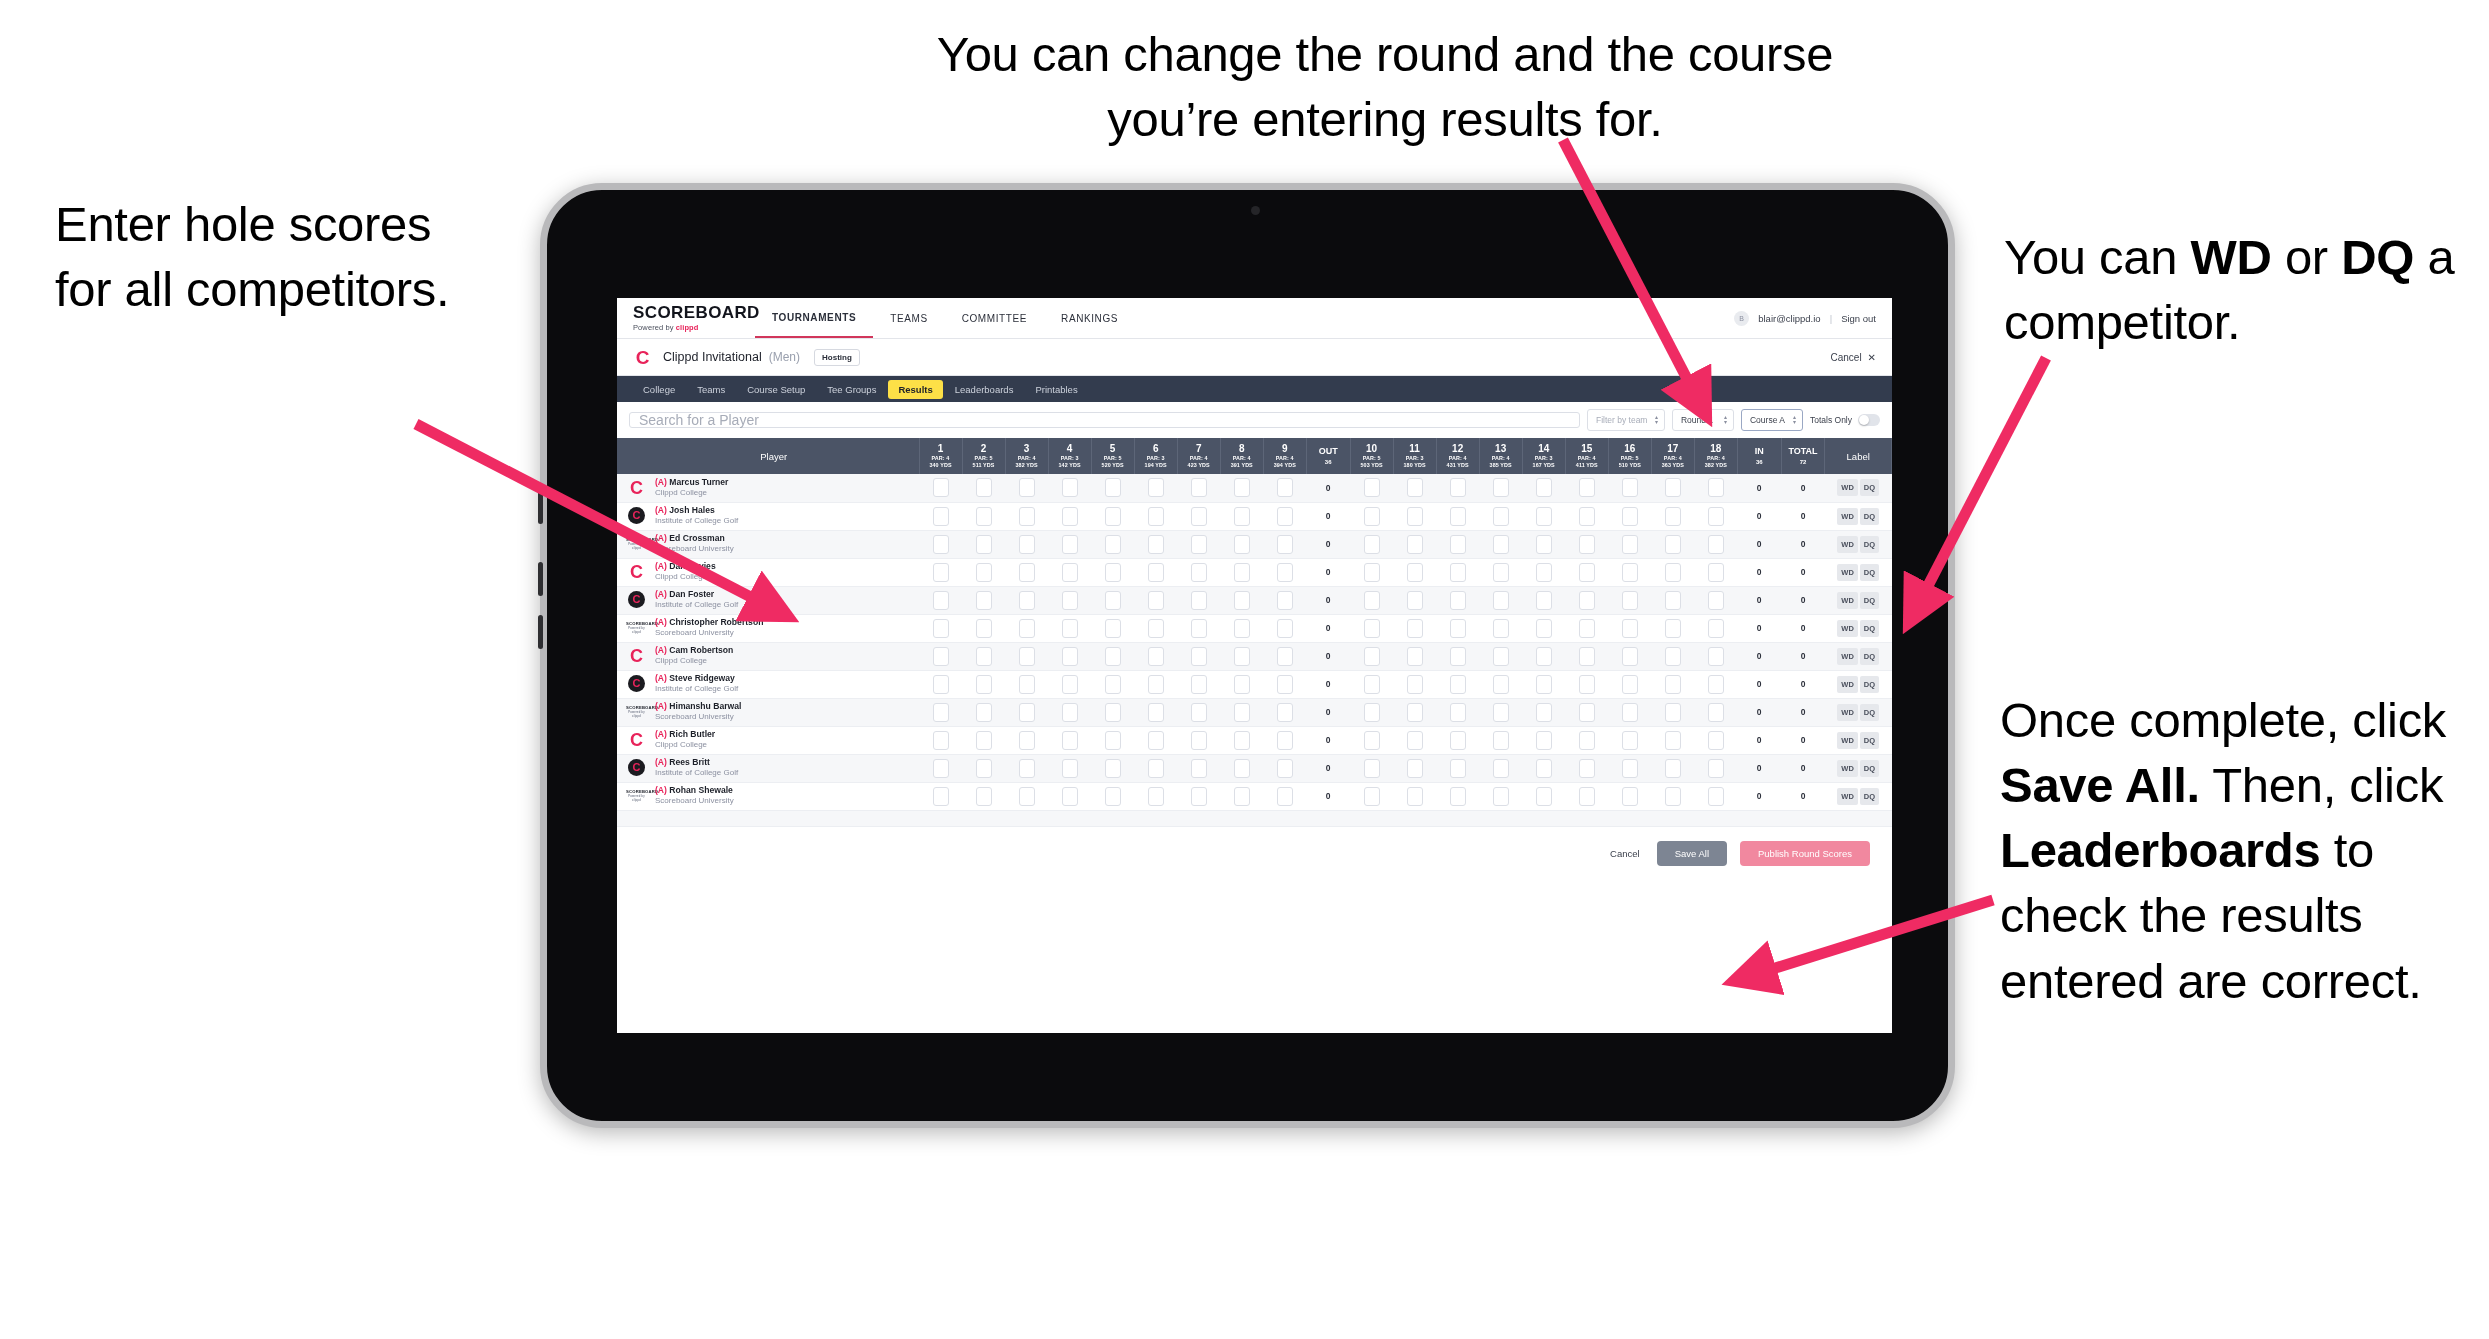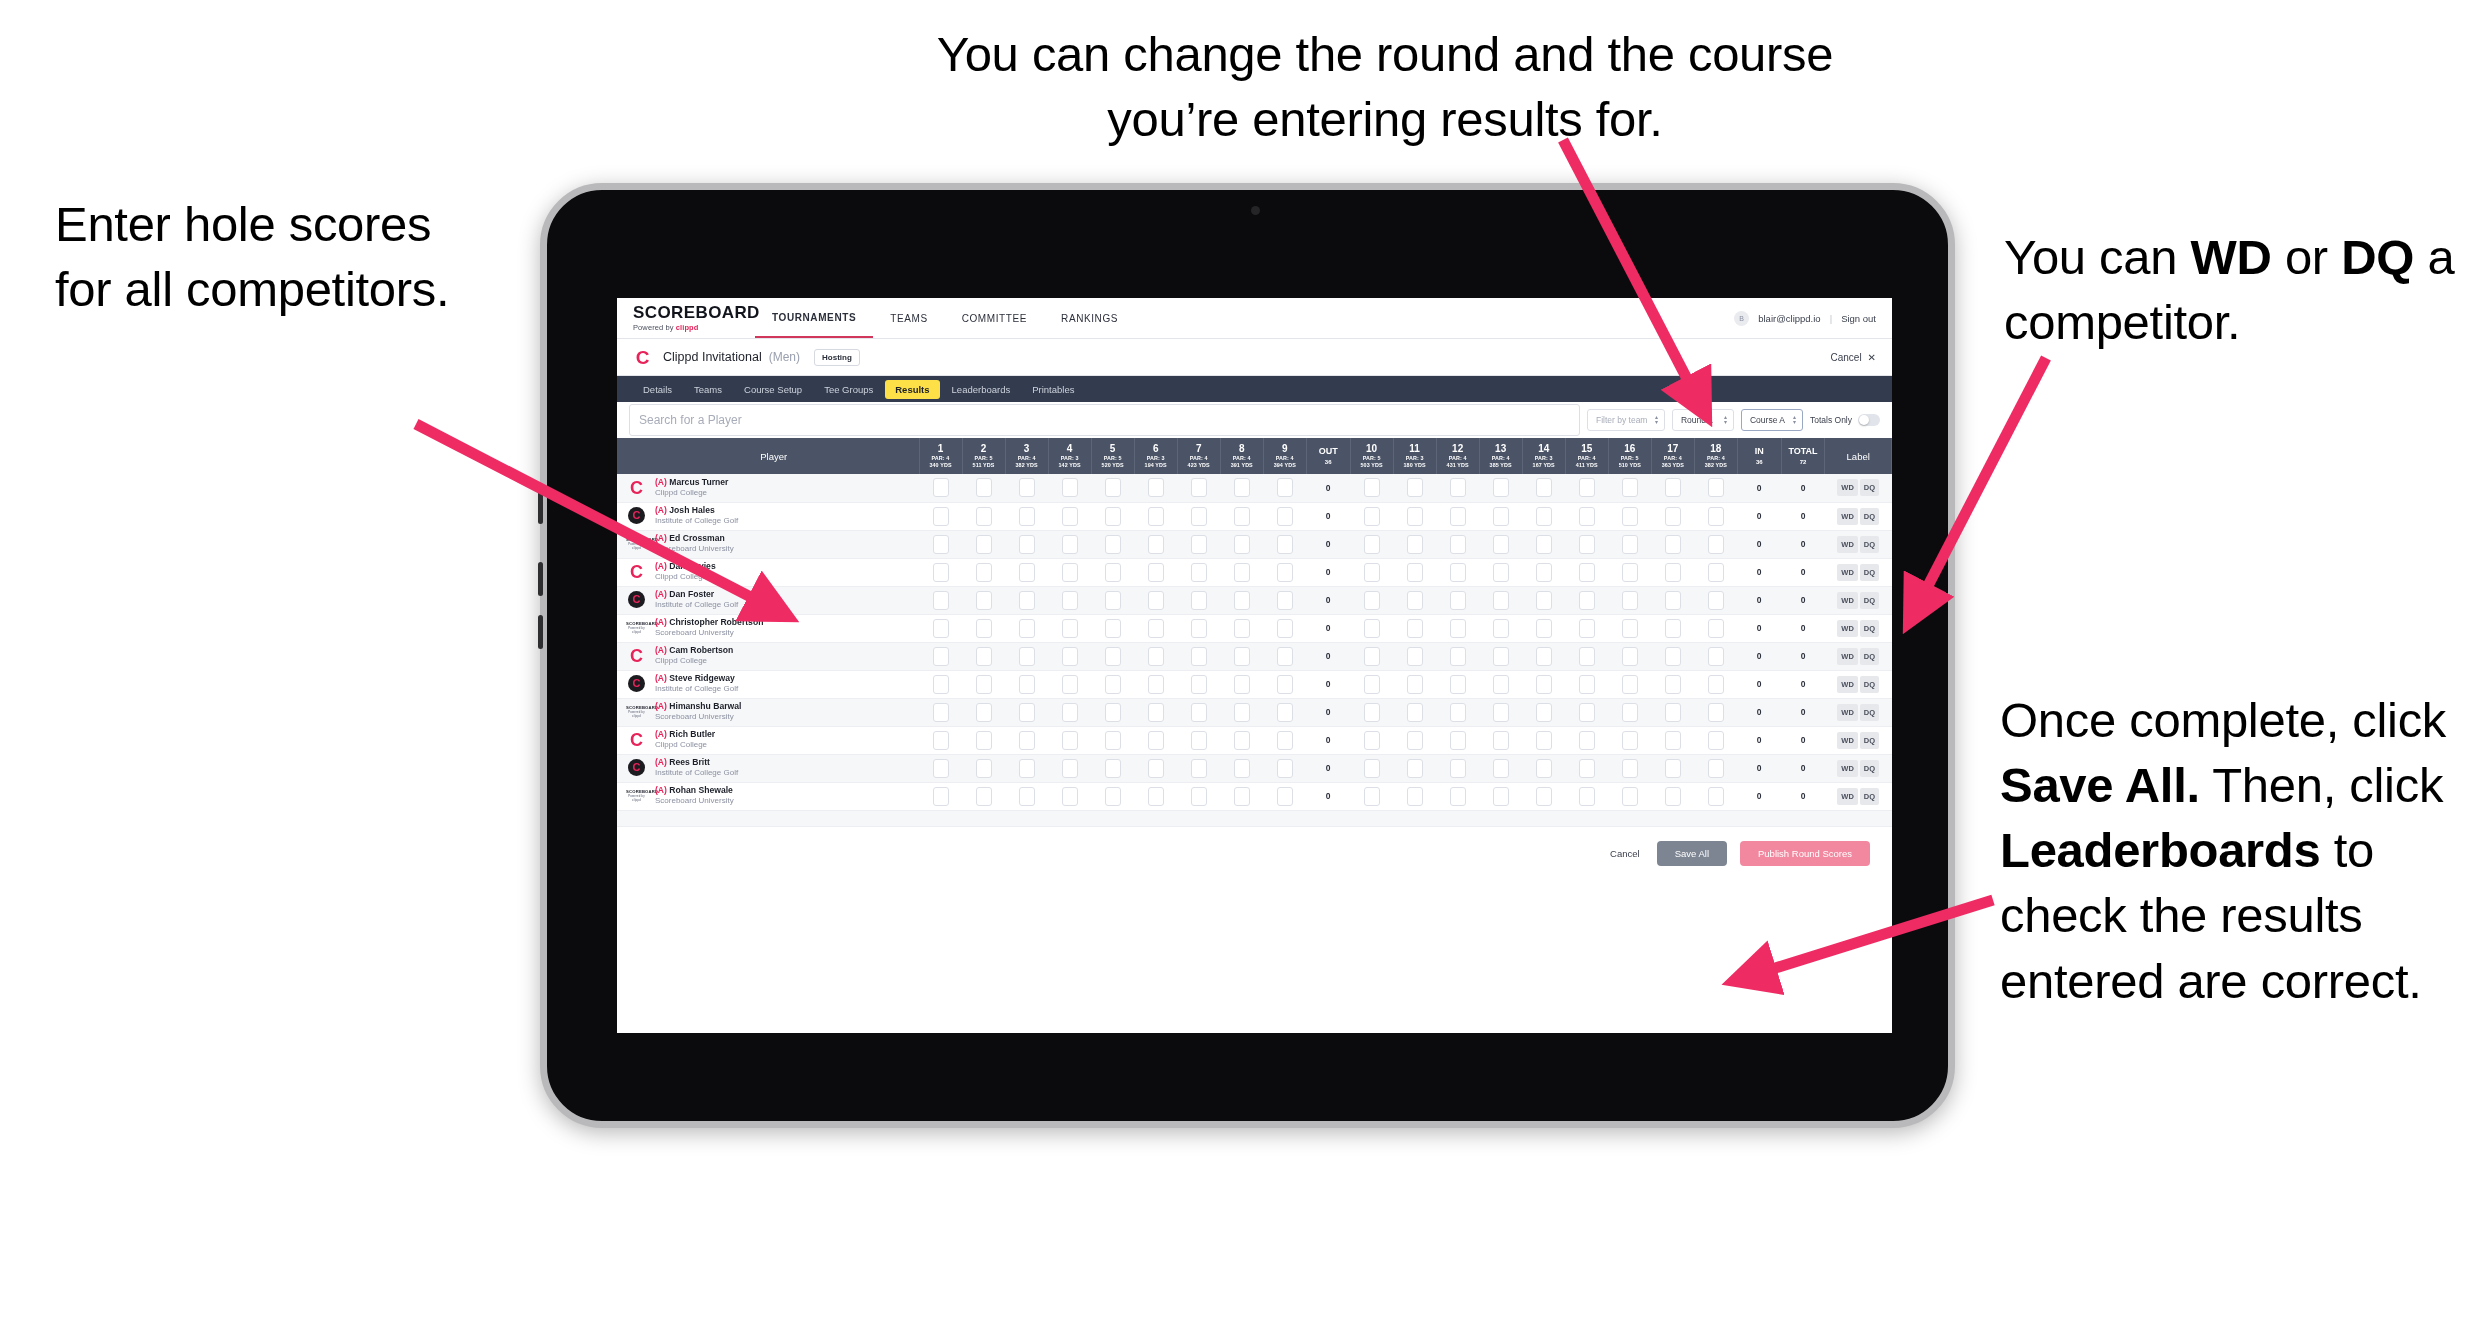--- a/index.html
+++ b/index.html
@@ -108,23 +108,23 @@
     font-size: 9.5px; color: #cdd2dc; padding: 4px 10px; border-radius: 3px; cursor: pointer;
   }
   .stab.active { background: #fde047; color: #1d2029; font-weight: 600; }
 
   
   #filterbar {
     height: 36px; background: #fff; display: flex; align-items: center;
     padding: 0 12px; gap: 7px;
   }
   #searchbox {
-    flex: 1; height: 32px; border: 1px solid #dcdfe6; border-radius: 3px;
+    flex: 1; height: 16px; border: 1px solid #dcdfe6; border-radius: 3px;
     display: flex; align-items: center; padding: 0 9px;
-    font-size: 12px; color: #a7acb8;
+    font-size: 14px; color: #a7acb8;
   }
   .selbox {
     height: 22px; border: 1px solid #dcdfe6; border-radius: 3px;
     display: flex; align-items: center; justify-content: space-between;
     padding: 0 6px 0 8px; font-size: 8.5px; color: #3c414d; cursor: pointer; 
   }
   #sel-team { width: 78px; color: #a7acb8; }
   #sel-round { width: 62px; }
   #sel-course { width: 62px; border-color: #9aa8c4; }
   .spin { display: flex; flex-direction: column; gap: 1px; color: #8b90a0; font-size: 6px; line-height: 0.8; }
@@ -249,21 +249,21 @@
         <div id="tname">Clippd Invitational</div>
         <div id="tgender">(Men)</div>
         <div id="thost">Hosting</div>
         <div id="tcancel">
           <span>Cancel</span>
           <span>✕</span>
         </div>
       </div>
 
       <div id="subnav">
-        <div class="stab">Details</div>
+        <div class="stab">College</div>
         <div class="stab">Teams</div>
         <div class="stab">Course Setup</div>
         <div class="stab">Tee Groups</div>
         <div class="stab active">Results</div>
         <div class="stab">Leaderboards</div>
         <div class="stab">Printables</div>
       </div>
 
       <div id="filterbar">
         <div id="searchbox">Search for a Player</div>

